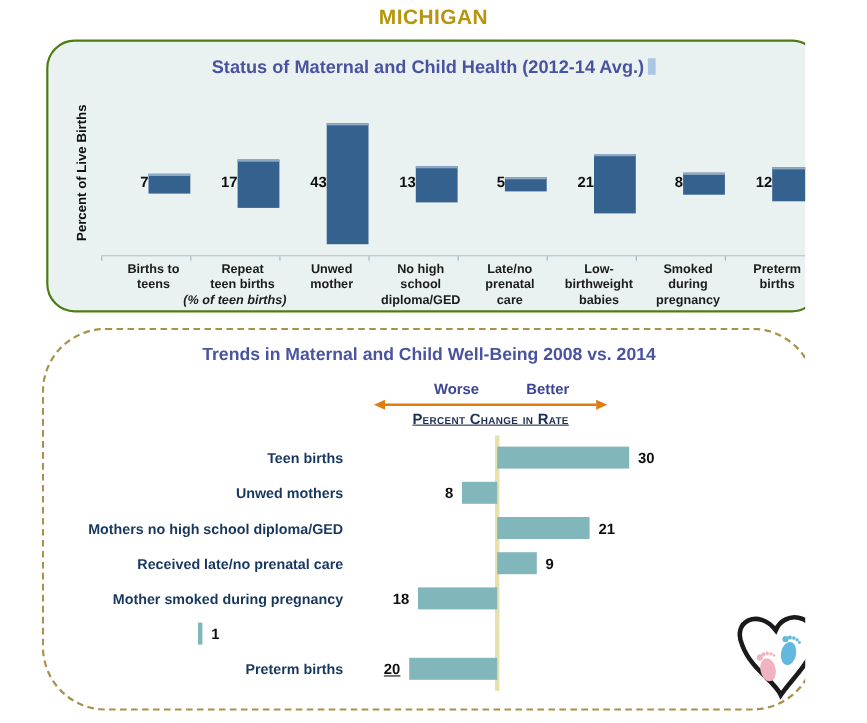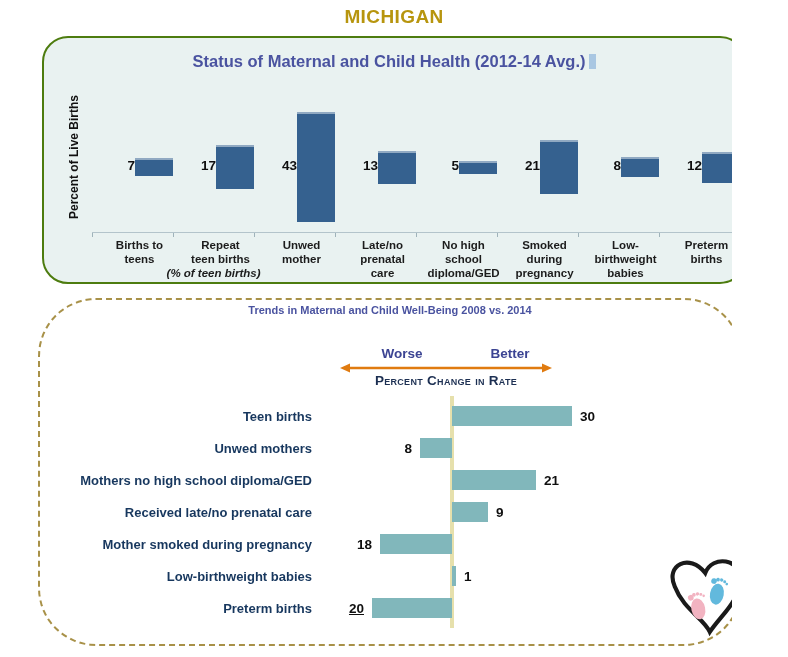--- a/index.html
+++ b/index.html
@@ -34,30 +34,30 @@
   .label-cell::before { content:''; position:absolute; top:0; left:0; width:1px;
     height:4px; background:#9fb3ba; }
   .lab-line { white-space:nowrap; font-size:11.5px; font-weight:bold; color:#1c1c1c;
     line-height:1.2;padding-left:14px; }
   .lab-sub { white-space:nowrap; font-size:11.5px; font-weight:bold; font-style:italic;
     color:#1c1c1c; line-height:1.2; }
 
   
   .panel-bottom { position:absolute; left:38px; top:298px; width:704px; height:348px;
     border:2px dashed #a89148; border-radius:58px; background:transparent; }
-  .trends-title { position:absolute; top:4px; left:0; width:100%; text-align:center;
-    font-size:11px; font-weight:bold; color:#4a53a0; }
+  .trends-title { position:absolute; top:14px; left:0; width:100%; text-align:center;
+    font-size:16px; font-weight:bold; color:#4a53a0; }
   .trend-header { position:absolute; left:299px; top:46px; width:214px; }
   .dir-label { position:absolute; top:0; transform:translateX(-50%);
     font-size:13.5px; font-weight:bold; color:#3c4493; }
-  .dir-worse { left:63px; } .dir-better { left:171px; }
+  .dir-worse { left:76px; } .dir-better { left:159px; }
   .arrow-svg { position:absolute; top:16px; left:0; }
   .axis-caption { position:absolute; top:27px; left:0; width:100%; text-align:center;
     font-variant:small-caps; font-size:13.5px; font-weight:bold; color:#1c2f52;
-    letter-spacing:.3px; }
+    letter-spacing:.3px;text-decoration:underline; }
   .trend-chart { position:absolute; left:0; top:100px; width:704px; }
   .center-axis { position:absolute; left:410px; top:-4px; width:4px; height:232px;
     background:#e6e0ac; z-index:0; }
   .trow { display:flex; align-items:center; height:32px; }
   .tlabel { width:272px; text-align:right; font-size:13px; font-weight:bold;
     color:#17375e; white-space:nowrap; }
   .tbars { position:relative; flex:1; height:32px; margin-left:8px; }
   .tbar { position:absolute; top:6px; height:20px; z-index:1; }
   .tnum { position:absolute; top:0; height:32px; display:flex; align-items:center;
     font-size:13.5px; font-weight:bold; color:#0f0f0f; z-index:2; }
@@ -135,38 +135,38 @@
           <div class="label-cell">
             <div class="lab-line">Repeat</div>
             <div class="lab-line">teen births</div>
             <div class="lab-sub">(% of teen births)</div>
           </div>
           <div class="label-cell">
             <div class="lab-line">Unwed</div>
             <div class="lab-line">mother</div>
           </div>
           <div class="label-cell">
+            <div class="lab-line">No high</div>
+            <div class="lab-line">school</div>
+            <div class="lab-line">diploma/GED</div>
+          </div>
+          <div class="label-cell">
             <div class="lab-line">Late/no</div>
             <div class="lab-line">prenatal</div>
             <div class="lab-line">care</div>
           </div>
           <div class="label-cell">
-            <div class="lab-line">No high</div>
-            <div class="lab-line">school</div>
-            <div class="lab-line">diploma/GED</div>
+            <div class="lab-line">Low-</div>
+            <div class="lab-line">birthweight</div>
+            <div class="lab-line">babies</div>
           </div>
           <div class="label-cell">
             <div class="lab-line">Smoked</div>
             <div class="lab-line">during</div>
             <div class="lab-line">pregnancy</div>
-          </div>
-          <div class="label-cell">
-            <div class="lab-line">Low-</div>
-            <div class="lab-line">birthweight</div>
-            <div class="lab-line">babies</div>
           </div>
           <div class="label-cell">
             <div class="lab-line">Preterm</div>
             <div class="lab-line">births</div>
           </div>
         </div>
     </div>
   </div>
 
   <div class="panel-bottom">
@@ -214,21 +214,20 @@
           </div>
         </div>
         <div class="trow">
           <div class="tlabel">Mother smoked during pregnancy</div>
           <div class="tbars">
             <div class="tbar" style="width: 72px; background: rgb(129, 183, 187); left: 60px;"></div>
             <div class="tnum" style="left: 52px; transform: translateX(-100%);">18</div>
           </div>
         </div>
         <div class="trow">
-          <div class="tlabel">Low-birthweight babies</div>
           <div class="tbars">
             <div class="tbar" style="width: 4px; background: rgb(129, 183, 187); left: 132px;"></div>
             <div class="tnum" style="left: 144px;">1</div>
           </div>
         </div>
         <div class="trow">
           <div class="tlabel">Preterm births</div>
           <div class="tbars">
             <div class="tbar" style="width: 80px; background: rgb(129, 183, 187); left: 52px;"></div>
             <div class="tnum" style="left: 44px; transform: translateX(-100%); text-decoration: underline;">20</div>

